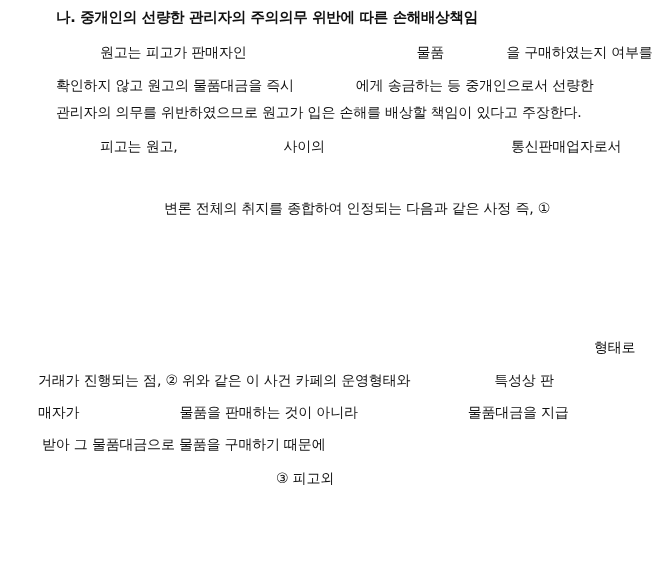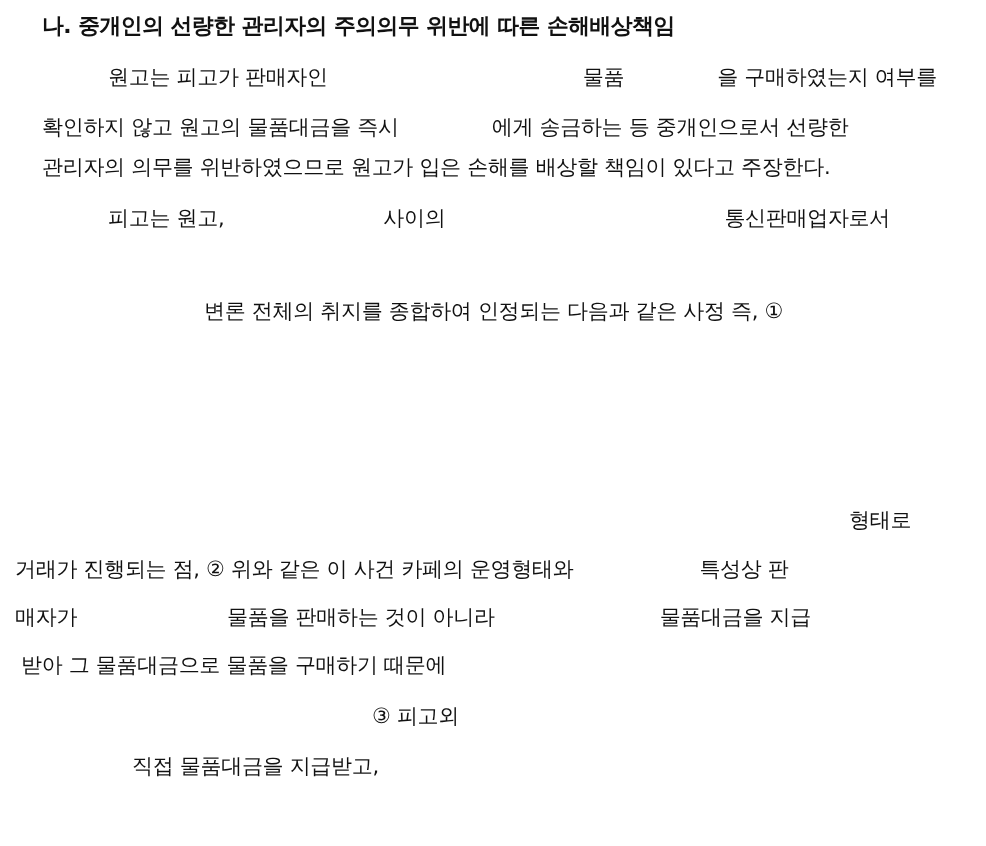--- a/index.html
+++ b/index.html
@@ -11,20 +11,21 @@
     height: 564px;
     background: #ffffff;
     font-family: "DejaVu Sans", sans-serif;
     color: #111111;
     overflow: hidden;
   }
   .page {
     position: relative;
     width: 531px;
     height: 564px;
+    margin-left: 28px;
   }
   .heading {
     position: absolute;
     left: 28px;
     top: 8px;
     font-size: 14.5px;
     font-weight: bold;
     letter-spacing: -0.3px;
     white-space: nowrap;
   }
@@ -50,15 +51,14 @@
   <div class="line" id="L1" style="left: 28px; top: 77px;"><span class="seg">확인하지 않고 원고의 물품대금을 즉시</span><span class="seg" style="width: 62px;"> </span><span class="seg">에게 송금하는 등 중개인으로서 선량한</span></div>
   <div class="line" id="L0" style="left: 72px; top: 44px;"><span class="seg">원고는 피고가 판매자인</span><span class="seg" style="width: 170px;"> </span><span class="seg">물품</span><span class="seg" style="width: 62px;"> </span><span class="seg">을 구매하였는지 여부를</span></div>
   <div class="line" id="L2" style="left: 28px; top: 104px;"><span class="seg">관리자의 의무를 위반하였으므로 원고가 입은 손해를 배상할 책임이 있다고 주장한다.</span></div>
   <div class="line" id="L3" style="left: 72px; top: 138px;"><span class="seg">피고는 원고,</span><span class="seg" style="width: 106px;"> </span><span class="seg">사이의</span><span class="seg" style="width: 186px;"> </span><span class="seg">통신판매업자로서</span></div>
   <div class="line" id="L5" style="left: 136px; top: 200px;"><span class="seg">변론 전체의 취지를 종합하여 인정되는 다음과 같은 사정 즉, ①</span></div>
   <div class="line" id="L6" style="left: 566px; top: 339px;"><span class="seg">형태로</span></div>
   <div class="line" id="L7" style="left: 10px; top: 372px;"><span class="seg">거래가 진행되는 점, ② 위와 같은 이 사건 카페의 운영형태와</span><span class="seg" style="width: 84px;"> </span><span class="seg">특성상 판</span></div>
   <div class="line" id="L8" style="left: 10px; top: 404px; text-align: center;"><span class="seg">매자가</span><span class="seg" style="width: 100px;"> </span><span class="seg">물품을 판매하는 것이 아니라</span><span class="seg" style="width: 110px;"> </span><span class="seg">물품대금을 지급</span></div>
   <div class="line" id="L9" style="left: 14px; top: 436px; text-align: right;"><span class="seg">받아 그 물품대금으로 물품을 구매하기 때문에</span></div>
   <div class="line" id="L10" style="left: 248px; top: 470px;"><span class="seg">③ 피고외</span></div>
-  <div class="line" id="L11" style="left: 88px; top: 503px;"><span class="seg">직접 물품대금을 지급받고,</span></div>
 
 </div>
 
 </body></html>

